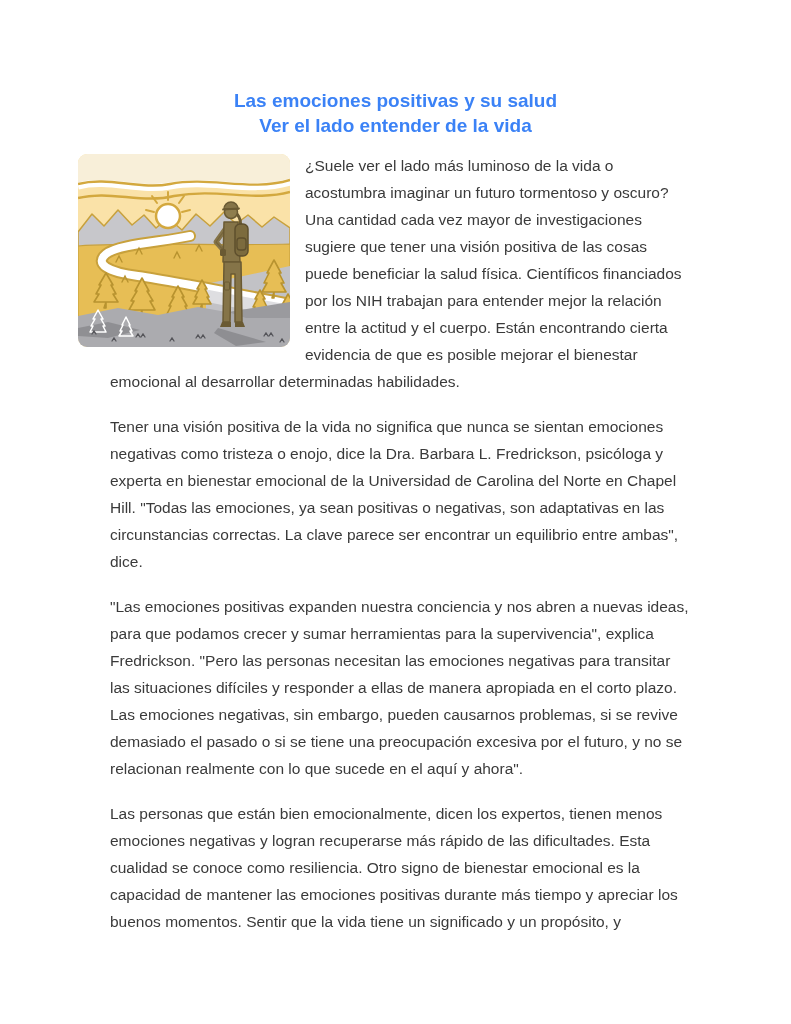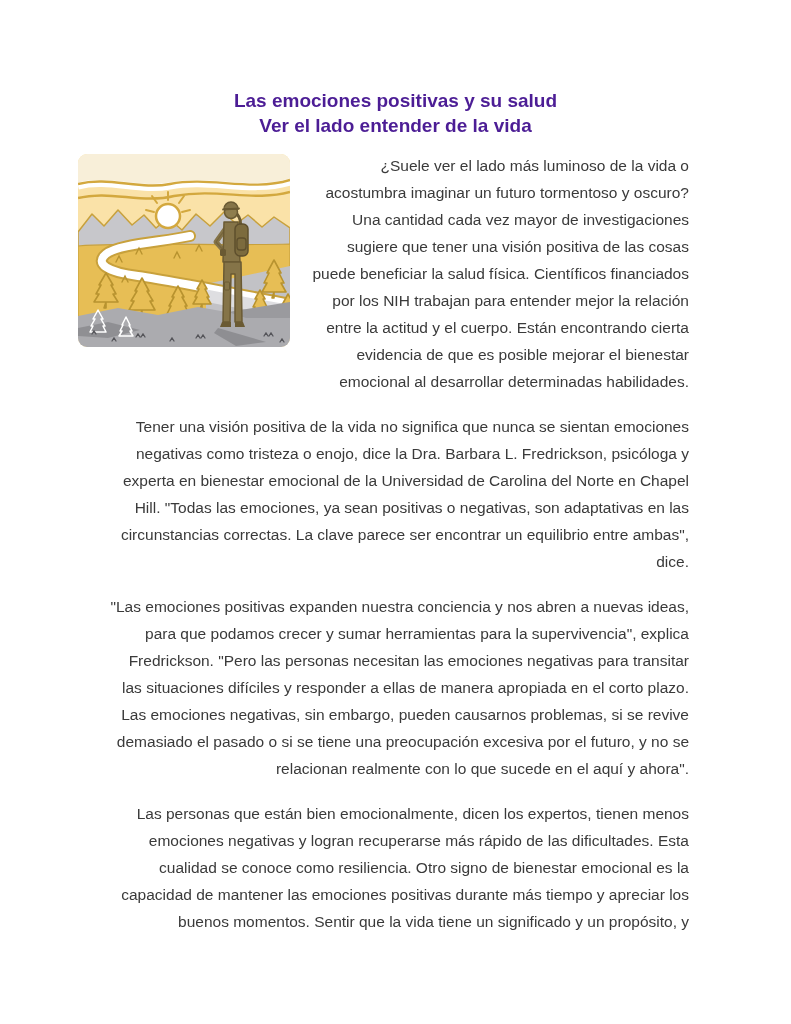--- a/index.html
+++ b/index.html
@@ -17,30 +17,30 @@
   }
   .doc-page {
     width: 791px;
     height: 1024px;
     background: #ffffff;
   }
   .doc-title {
     margin: 0;
     padding-top: 88px;
     text-align: center;
-    color: #4c1d95;
+    color: #3b82f6;
     font-size: 19px;
     line-height: 25px;
     font-weight: bold;
   }
   .doc-body {
     margin: 14px 102px 0 110px; 
     font-size: 15.5px;
     line-height: 27px;
-    text-align: right;
+    text-align: left;
   }
   .paragraph {
     margin: 0 0 18px 0;
   }
   .illustration-figure {
     float: left;
     width: 212px;
     height: 193px;
     margin: 2px 15px 10px -32px; 
   }

